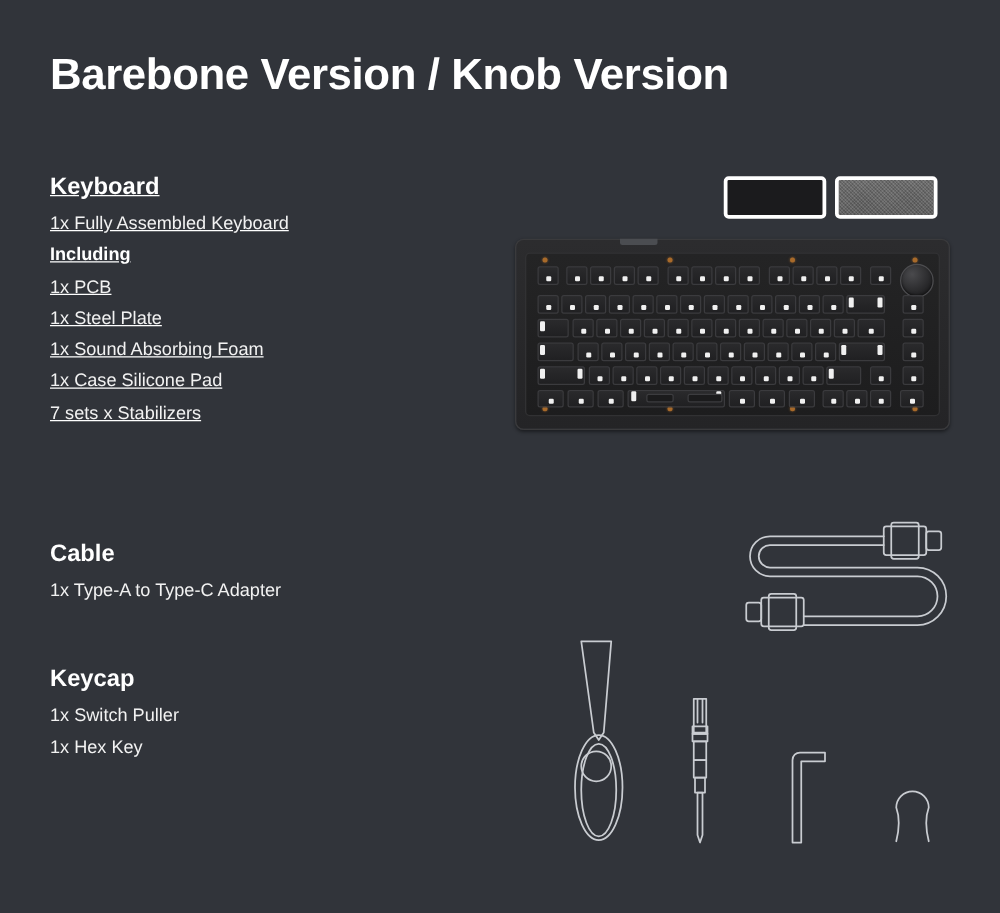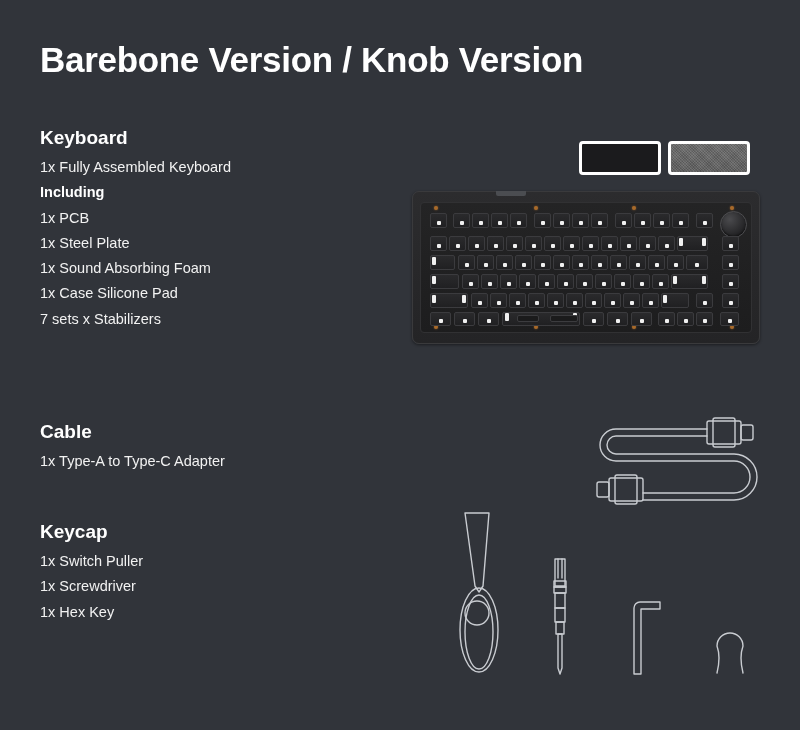--- a/index.html
+++ b/index.html
@@ -30,22 +30,23 @@
     font-weight: bold;
     letter-spacing: -0.3px;
     color: #ffffff;
     white-space: nowrap;
   }
 
   
   .text-col {
     position: absolute;
     left: 40px;
-    top: 126px;
+    top: 138px;
     width: 330px;
+    text-decoration: underline;
   }
   .section { margin: 0; }
   .section-heading {
     font-size: 19px;
     font-weight: bold;
     color: #ffffff;
     line-height: 24px;
     margin-bottom: 5px;
     white-space: nowrap;
   }
@@ -204,21 +205,20 @@
     </div>
 
     <div class="section cable">
       <div class="section-heading">Cable</div>
       <div class="item-line">1x Type-A to Type-C Adapter</div>
     </div>
 
     <div class="section tools">
       <div class="section-heading">Keycap</div>
       <div class="item-line">1x Switch Puller</div>
-      <div class="item-line">1x Screwdriver</div>
       <div class="item-line">1x Hex Key</div>
     </div>
 
   </div>
 
   <div class="swatches">
     <div class="swatch black"></div>
     <div class="swatch gray"></div>
   </div>
 

